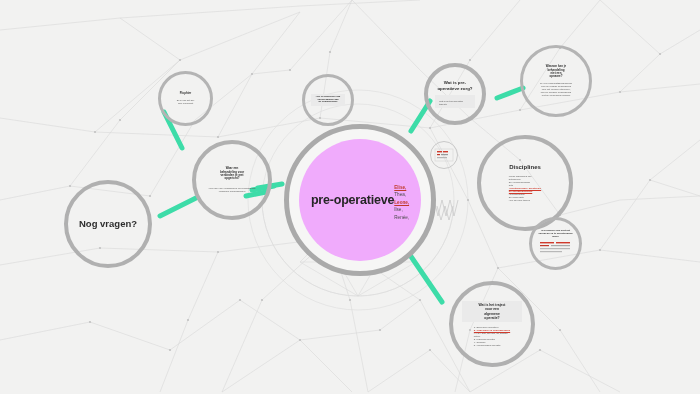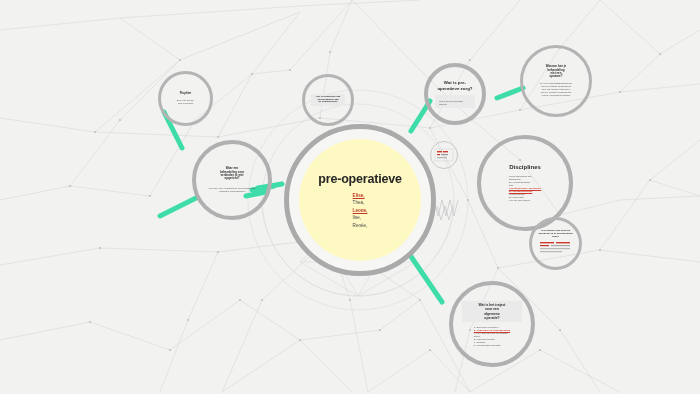--- a/index.html
+++ b/index.html
@@ -35,22 +35,22 @@
   #center-node{
     position:absolute;left:284px;top:124px;width:152px;height:152px;
     border-radius:50%;
     border:5px solid #aaaaaa;
     box-sizing:border-box;
     background:#f6f6f5;
     display:flex;align-items:center;justify-content:center;
   }
   #center-inner{
     width:122px;height:122px;border-radius:50%;
-    background:#fef9c3;
-    display:flex;flex-direction:column;
+    background:#f0abfc;
+    display:flex;flex-direction:row;
     align-items:center;justify-content:center;
     box-sizing:border-box;
   }
   #center-title{
     font-size:12.5px;font-weight:bold;color:#262626;
     line-height:1.28;letter-spacing:-.2px;
   }
   #center-names{margin-top:5px;font-size:4.6px;line-height:1.65;color:#4a4a4a;}
   #center-names .nm-hl{color:#c0392b;text-decoration:underline;font-weight:bold;}
 
@@ -224,20 +224,23 @@
         <div style="white-space: pre-line;">De verpleegkundige</div>
         <div style="white-space: pre-line;">arts</div>
         <div style="white-space: pre-line; color: rgb(208, 58, 44); font-weight: bold; text-decoration: underline;">Anesthesioloog / anesthesie</div>
         <div style="white-space: pre-line; color: rgb(208, 58, 44); font-weight: bold; text-decoration: underline;">De operatieassistent</div>
         <div style="white-space: pre-line;">Het ziekenhuis</div>
         <div style="white-space: pre-line;">De scheurarts</div>
         <div style="white-space: pre-line;">Hoe zijn hun taken?</div>
       </div>
   </div>
 
+  <div class="node ring" style="left:64px;top:180px;width:88px;height:88px;">
+    <div class="n-title" style="font-size:9.5px">Nog vragen?</div>
+  </div>
 
   <div class="node ring-hair" style="left:430px;top:141px;width:28px;height:28px;">
     <svg width="20" height="14" viewBox="0 0 20 14">
       <rect x="1" y="1" width="18" height="12" fill="none" stroke="#cfcfcf" stroke-width="0.5"></rect>
       <rect x="3" y="3" width="5" height="1.4" fill="#d03a2c"></rect>
       <rect x="9" y="3" width="5" height="1.4" fill="#d03a2c"></rect>
       <rect x="3" y="6" width="3" height="1.2" fill="#c0392b"></rect>
       <rect x="7" y="6" width="7" height="1.2" fill="#9a9a9a"></rect>
       <rect x="3" y="9" width="10" height="1.2" fill="#b5b5b5"></rect>
     </svg>

